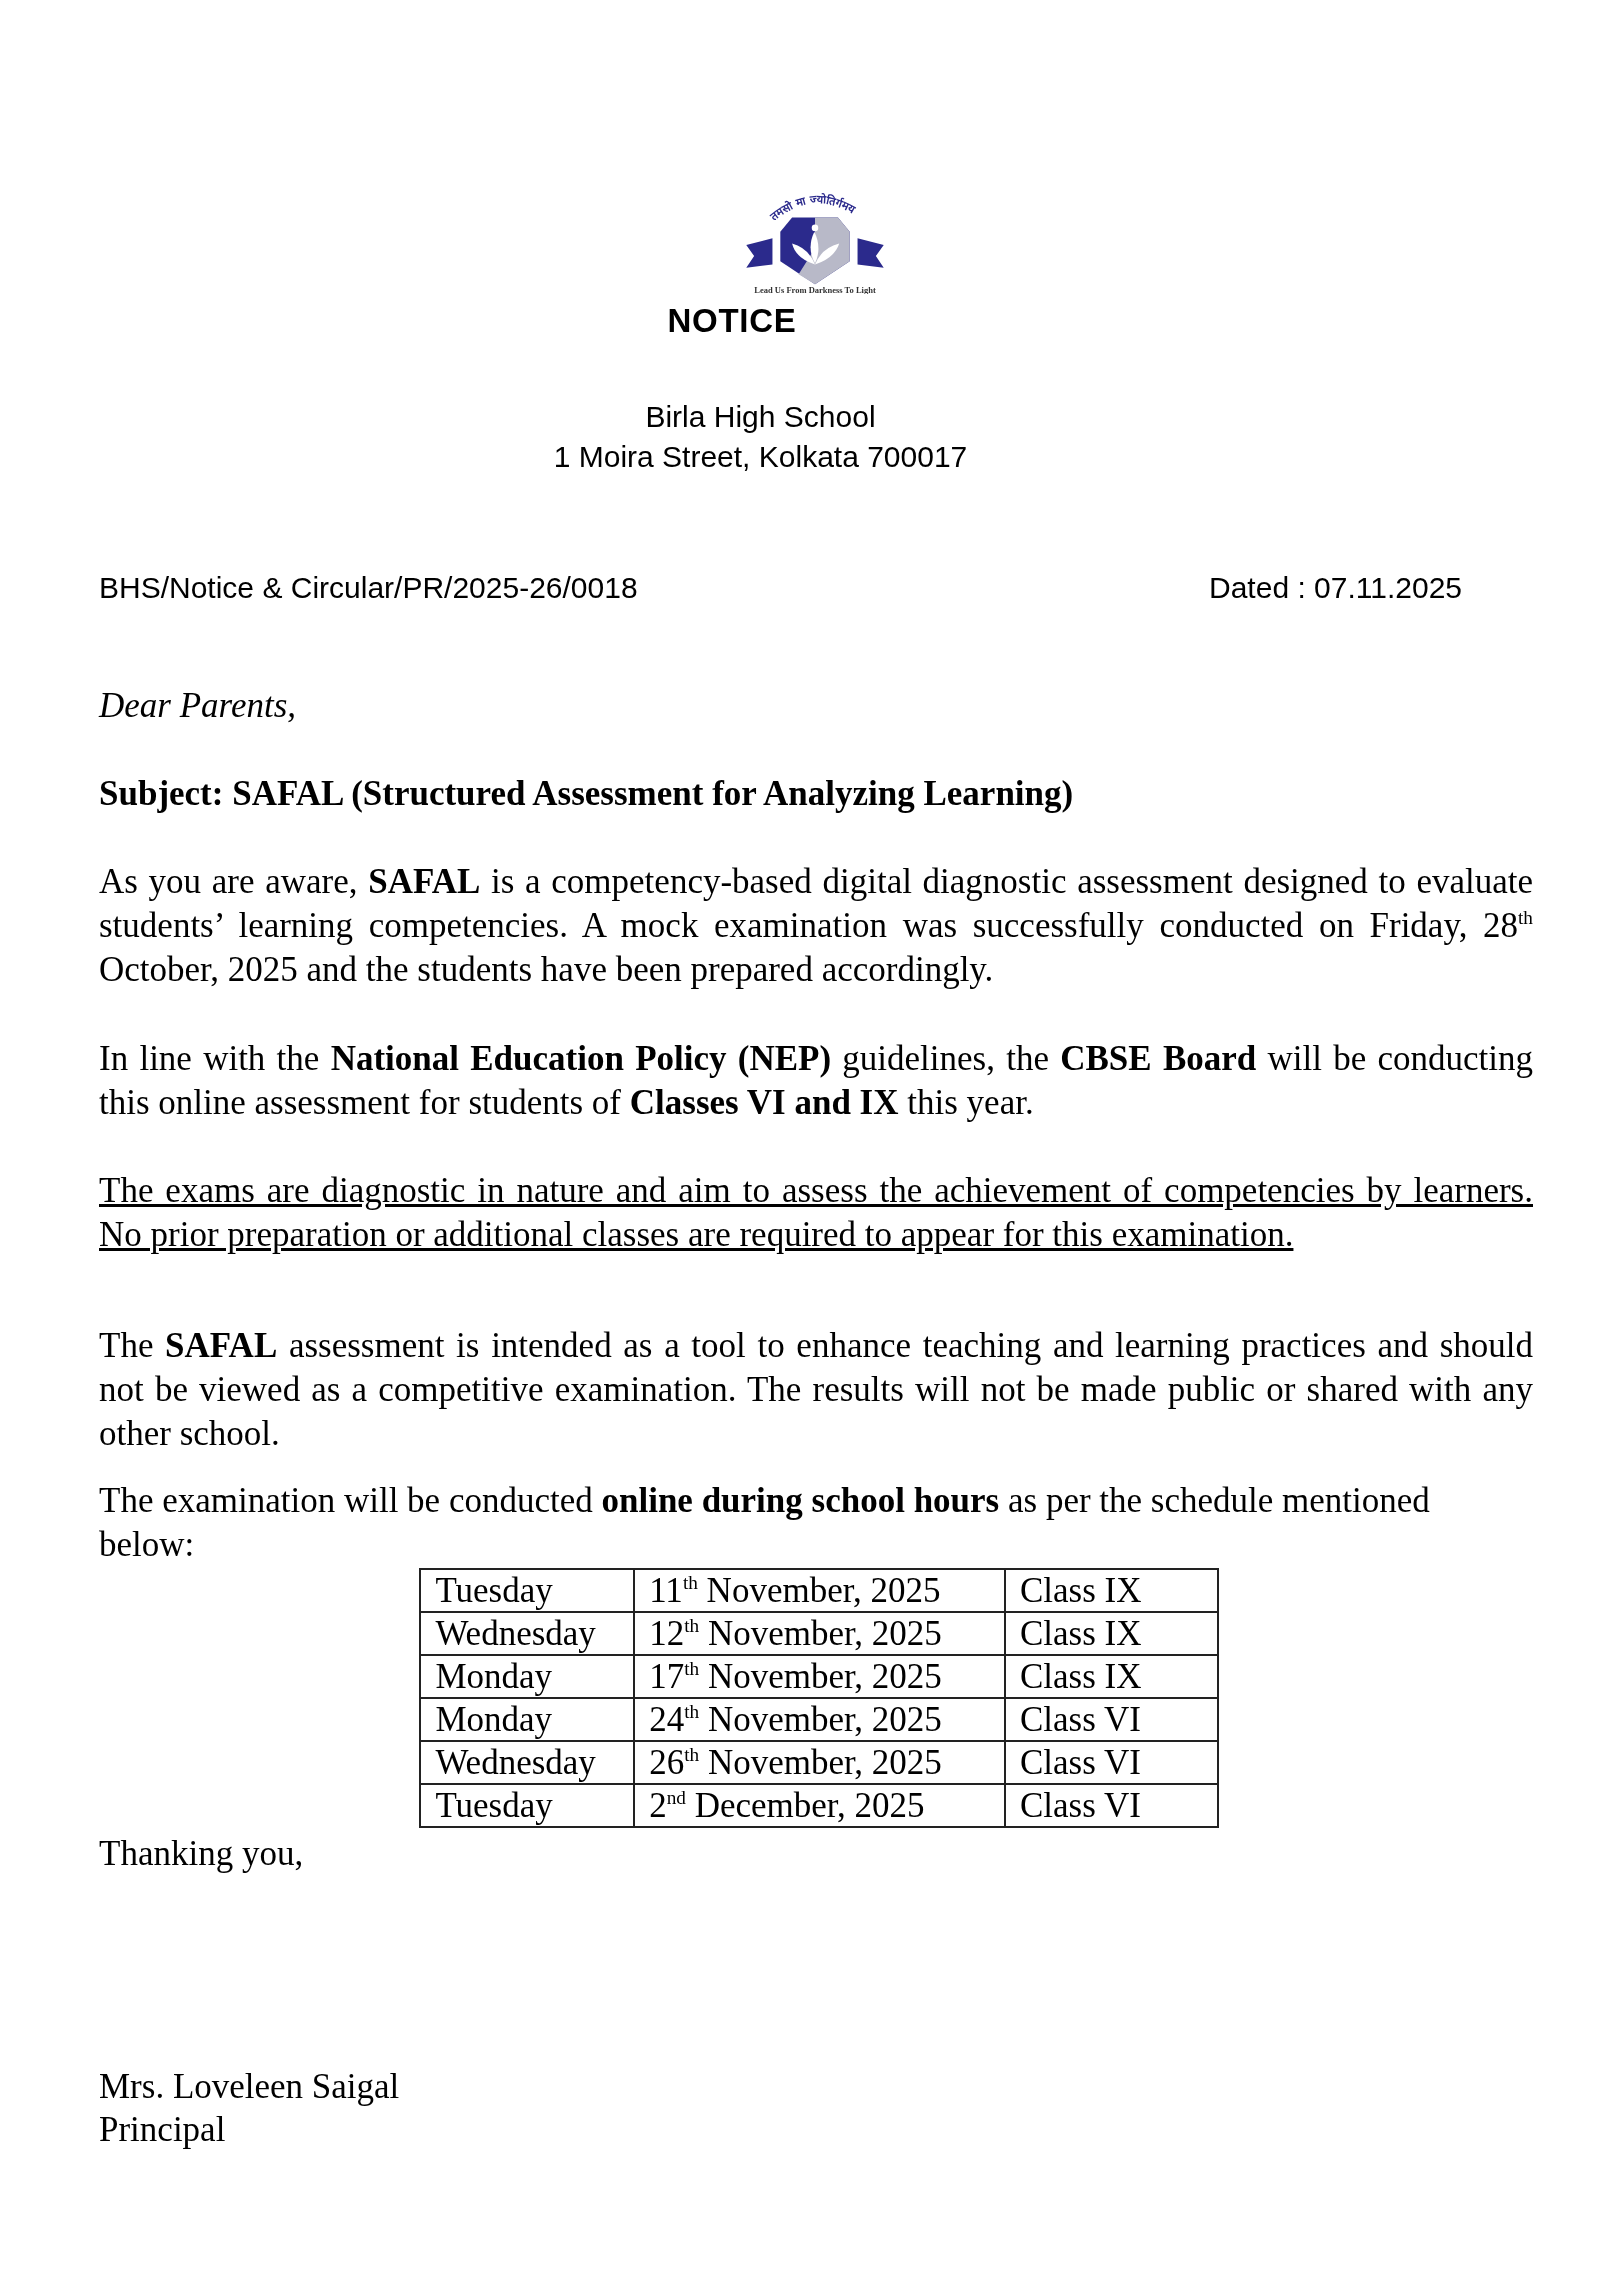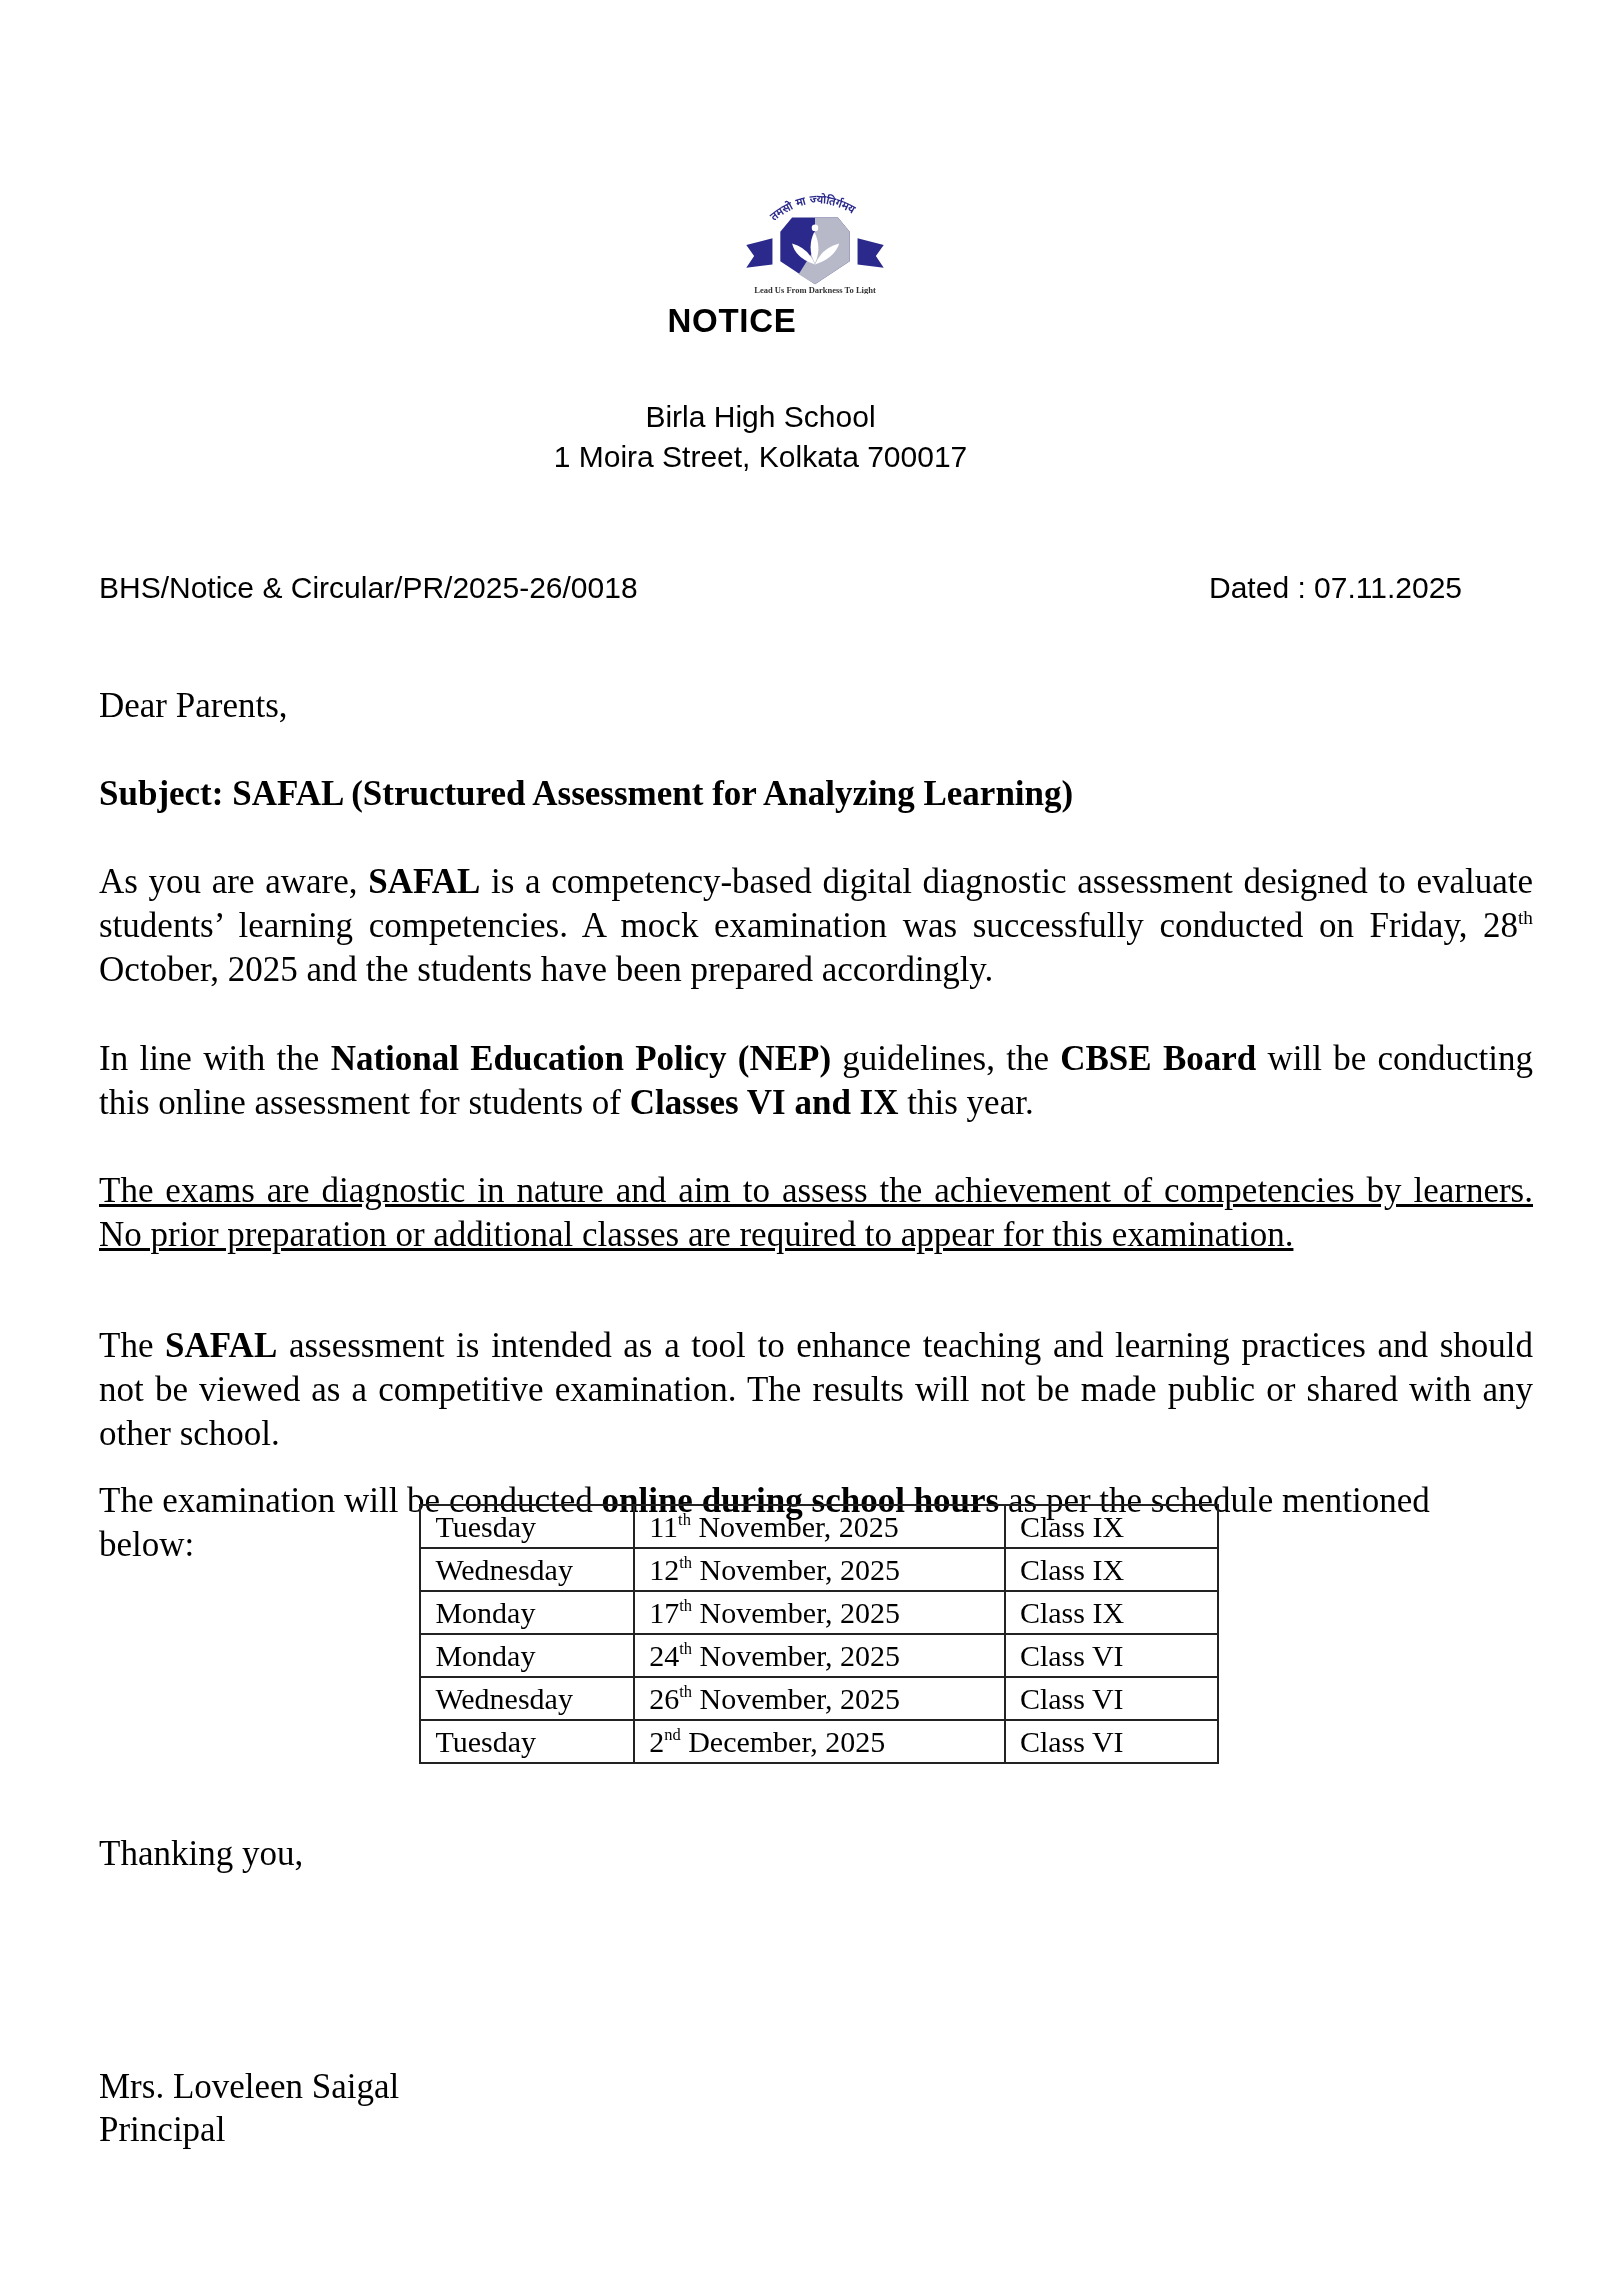--- a/index.html
+++ b/index.html
@@ -10,28 +10,28 @@
   #logo { left: 733px; top: 186px; width: 164px; height: 108px; }
   #notice-title { left: 0; width: 1464px; top: 302px; text-align: center; font-weight: bold; font-size: 33px; letter-spacing: 0.7px; }
   .addr { left: 0; width: 1521px; text-align: center; font-size: 30px; }
   #school-name { top: 400px; }
   #school-address { top: 440px; }
   #ref-no { left: 99px; top: 571px; font-size: 30px; }
   #dated { right: 161px; top: 571px; font-size: 30px; }
   .body-text { left: 99px; width: 1434px; font-size: 35px; line-height: 44px; text-align: justify; }
   .body-text b { font-weight: bold; }
   sup { font-size: 0.55em; line-height: 0; vertical-align: 0.7em; }
-  #salutation { top: 684px; }
+  #salutation { top: 684px; font-style: italic; }
   #subject { top: 772px; font-weight: bold; }
   #para1 { top: 860px; }
   #para2 { top: 1037px; }
   #para3 { top: 1169px; text-decoration: underline; }
   #para4 { top: 1302px; margin-top: 22px; }
   #para5 { top: 1479px; text-align: left; }
-  #schedule { left: 419px; top: 1504px; border-collapse: collapse; font-size: 30px; }
+  #schedule { left: 419px; top: 1568px; border-collapse: collapse; font-size: 35px; }
   #schedule td { border: 2px solid #222; padding: 0 14.4px; height: 41px; line-height: 41px; white-space: nowrap; }
   #schedule td.c-day { width: 183px; }
   #schedule td.c-date { width: 340px; margin-left: 40px; }
   #schedule td.c-class { width: 183px; }
   #closing { top: 1832px; }
   #sig-name { top: 2065px; }
   #sig-title { top: 2108px; }
 </style>
 </head>
 <body>

